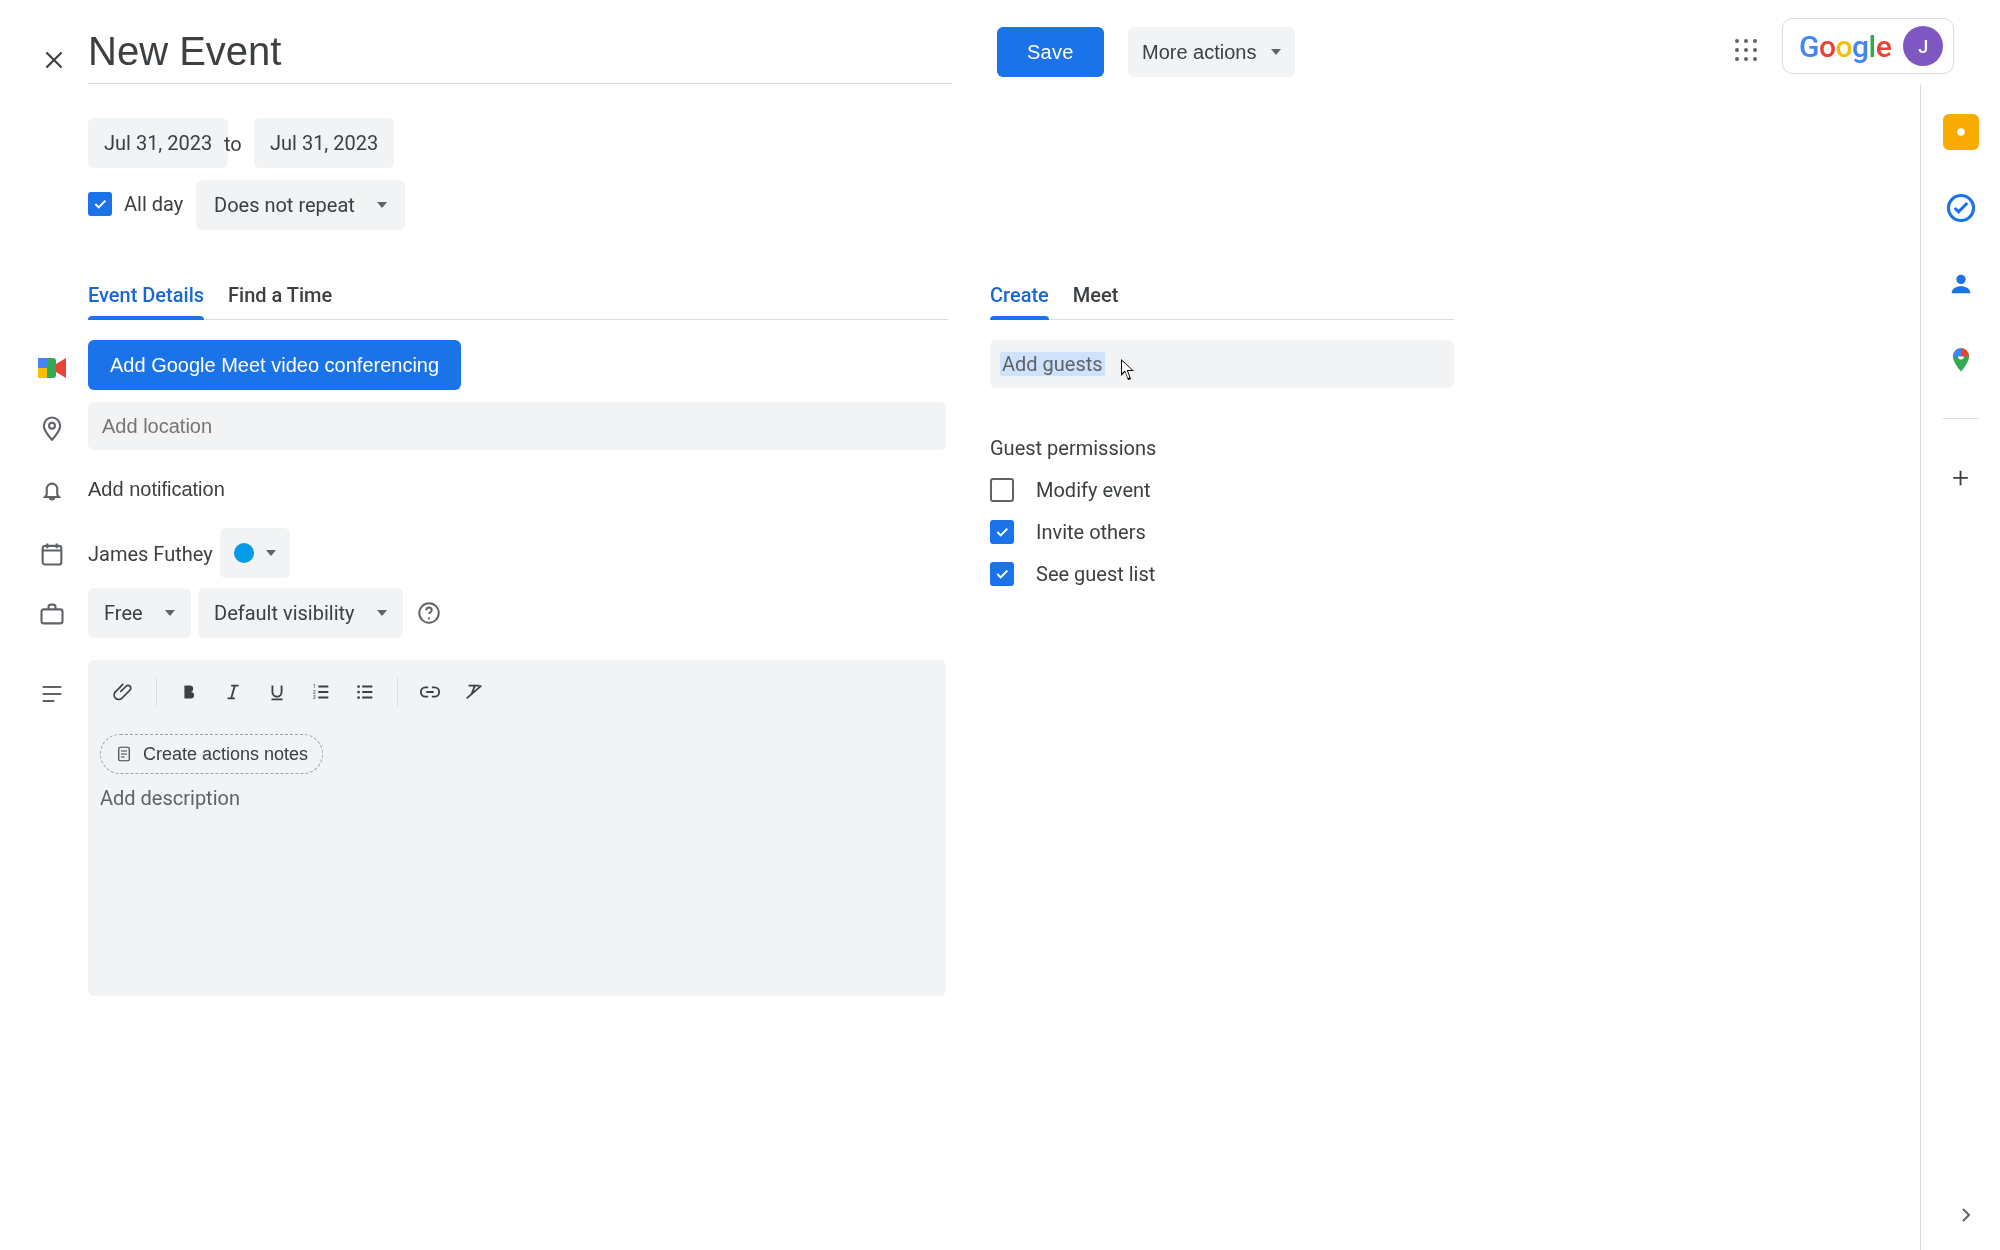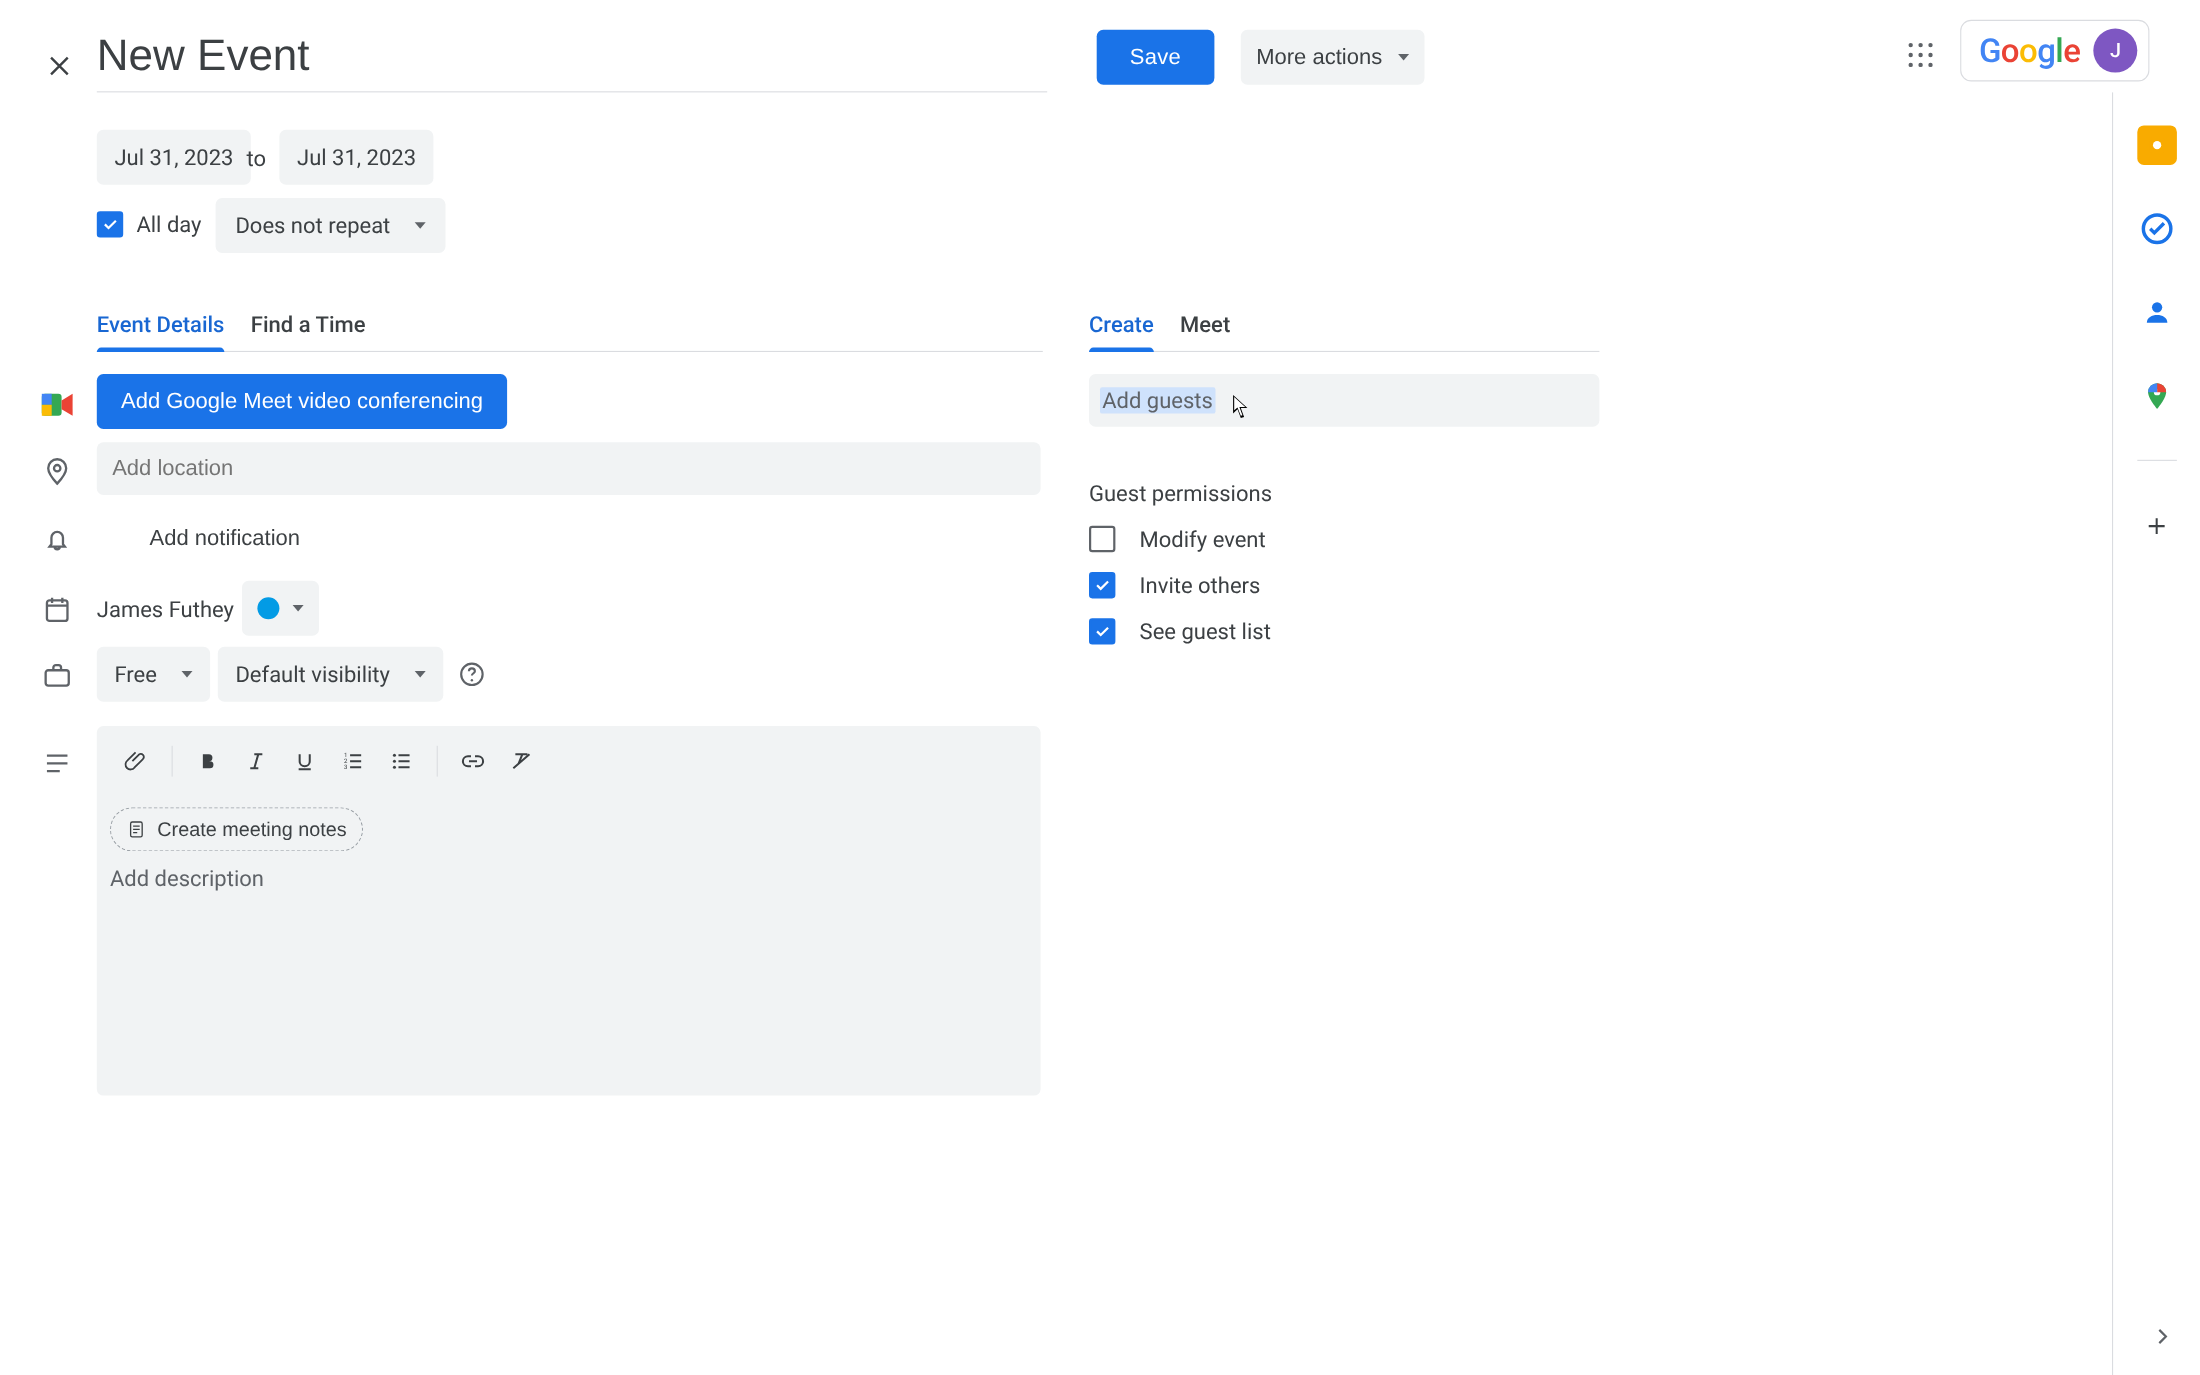--- a/index.html
+++ b/index.html
@@ -170,21 +170,21 @@
     background: var(--field-bg); border: none; border-radius: 6px;
     padding: 0 14px; font-size: 20px; color: #5f6368;
     outline: none;
   }
 
   
   .bell-icon { left: 38px; top: 476px; }
   .notif-btn {
     position: absolute; left: 88px; top: 478px;
     font-size: 20px; color: #3c4043;
-    background: none; border: none; padding: 0; cursor: pointer; margin-left: 48px;
+    background: none; border: none; padding: 0; cursor: pointer;
   }
 
   
   .cal-icon { left: 38px; top: 540px; }
   .owner-label {
     position: absolute; left: 88px; top: 542px;
     font-size: 20px; color: #3c4043;
   }
   .color-chip {
     position: absolute; left: 220px; top: 528px;
@@ -487,21 +487,21 @@
       <svg viewBox="0 0 24 24">
           <path stroke="currentColor" stroke-width="2" d="M6 5h12M13 5l-4 10M4 19l16-14" fill="none"></path>
         </svg>
     </div>
   </div>
   <button class="meeting-notes-pill">
     <svg viewBox="0 0 24 24" width="18" height="18">
         <rect x="5" y="3" width="14" height="18" rx="2" fill="none" stroke="currentColor" stroke-width="1.6"></rect>
         <path stroke="currentColor" stroke-width="1.6" d="M8 8h8M8 12h8M8 16h5"></path>
       </svg>
-    <span>Create meeting notes</span>
+    <span>Create actions notes</span>
   </button>
   <div class="desc-placeholder">Add description</div>
 </div>
 
 <div class="tabs-right">
   <div class="tab active">Create</div>
   <div class="tab">Meet</div>
 </div>
 
 <div class="guests-input-wrap">

